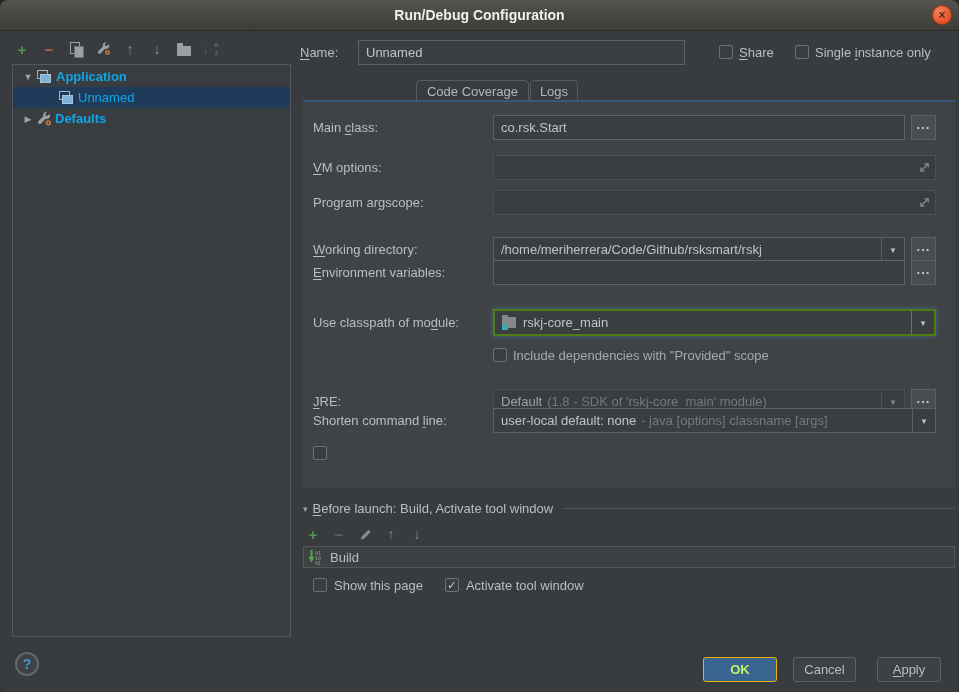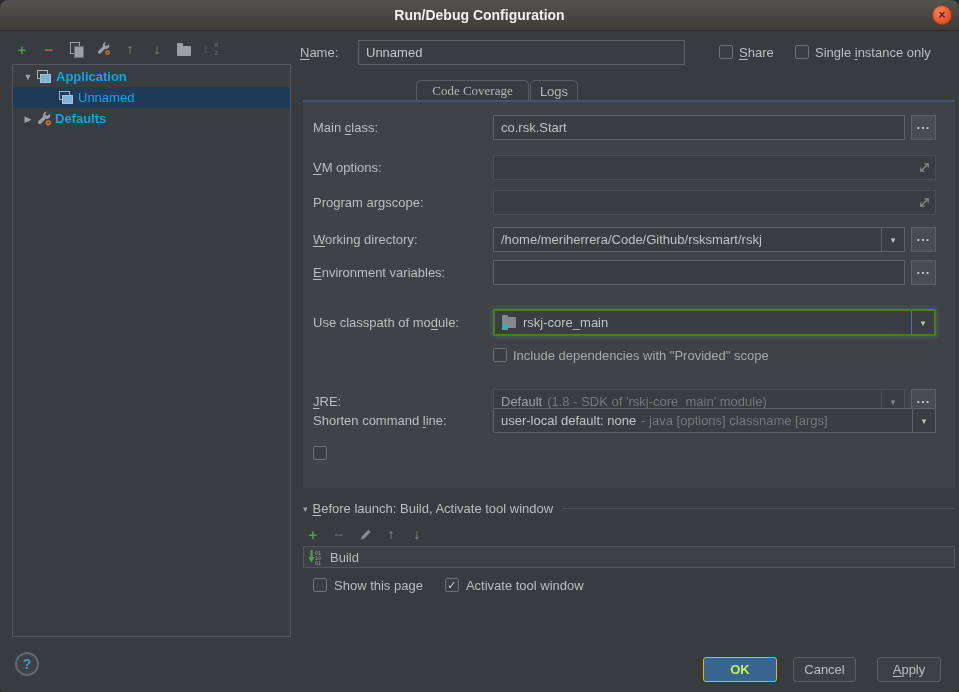--- a/index.html
+++ b/index.html
@@ -182,21 +182,21 @@
     <span><span></span><u>S</u><span>hare</span></span>
   </div>
   <div class="chkgroup" style="left:795px;top:43px;">
     <span class="chk"></span>
     <span><span>Single </span><u>i</u><span>nstance only</span></span>
   </div>
 
   <div class="tab active" style="left:303px;width:112px;">
     <span>Configuration</span>
   </div>
-  <div class="tab" style="left:416px;width:113px;font-family:Liberation Serif, serif;">
+  <div class="tab" style="left:416px;width:113px;">
     <span>Code Coverage</span>
   </div>
   <div class="tab" style="left:530px;width:48px;">
     <span>Logs</span>
   </div>
   <div class="tab-underline"></div>
   <div class="content"></div>
 
   <div class="frow" style="top:115px;">
     <span class="lbl"><span>Main </span><u>c</u><span>lass:</span></span>
@@ -233,21 +233,21 @@
             <g stroke="#8a8d8f" stroke-width="1.2" fill="none">
               <path d="M2 9 L9 2"></path>
               <path d="M5.5 1.8 H9.2 V5.5"></path>
               <path d="M5.5 9.2 H1.8 V5.5"></path>
             </g>
           </svg>
       </span>
     </div>
   </div>
 
-  <div class="frow" style="top:227px;">
+  <div class="frow" style="top:237px;">
     <span class="lbl"><span></span><u>W</u><span>orking directory:</span></span>
     <div class="field">
       <span class="val">/home/meriherrera/Code/Github/rsksmart/rskj</span>
       <span class="dd">▾</span>
     </div>
     <div class="dots">
         <span>...</span>
       </div>
   </div>
 

